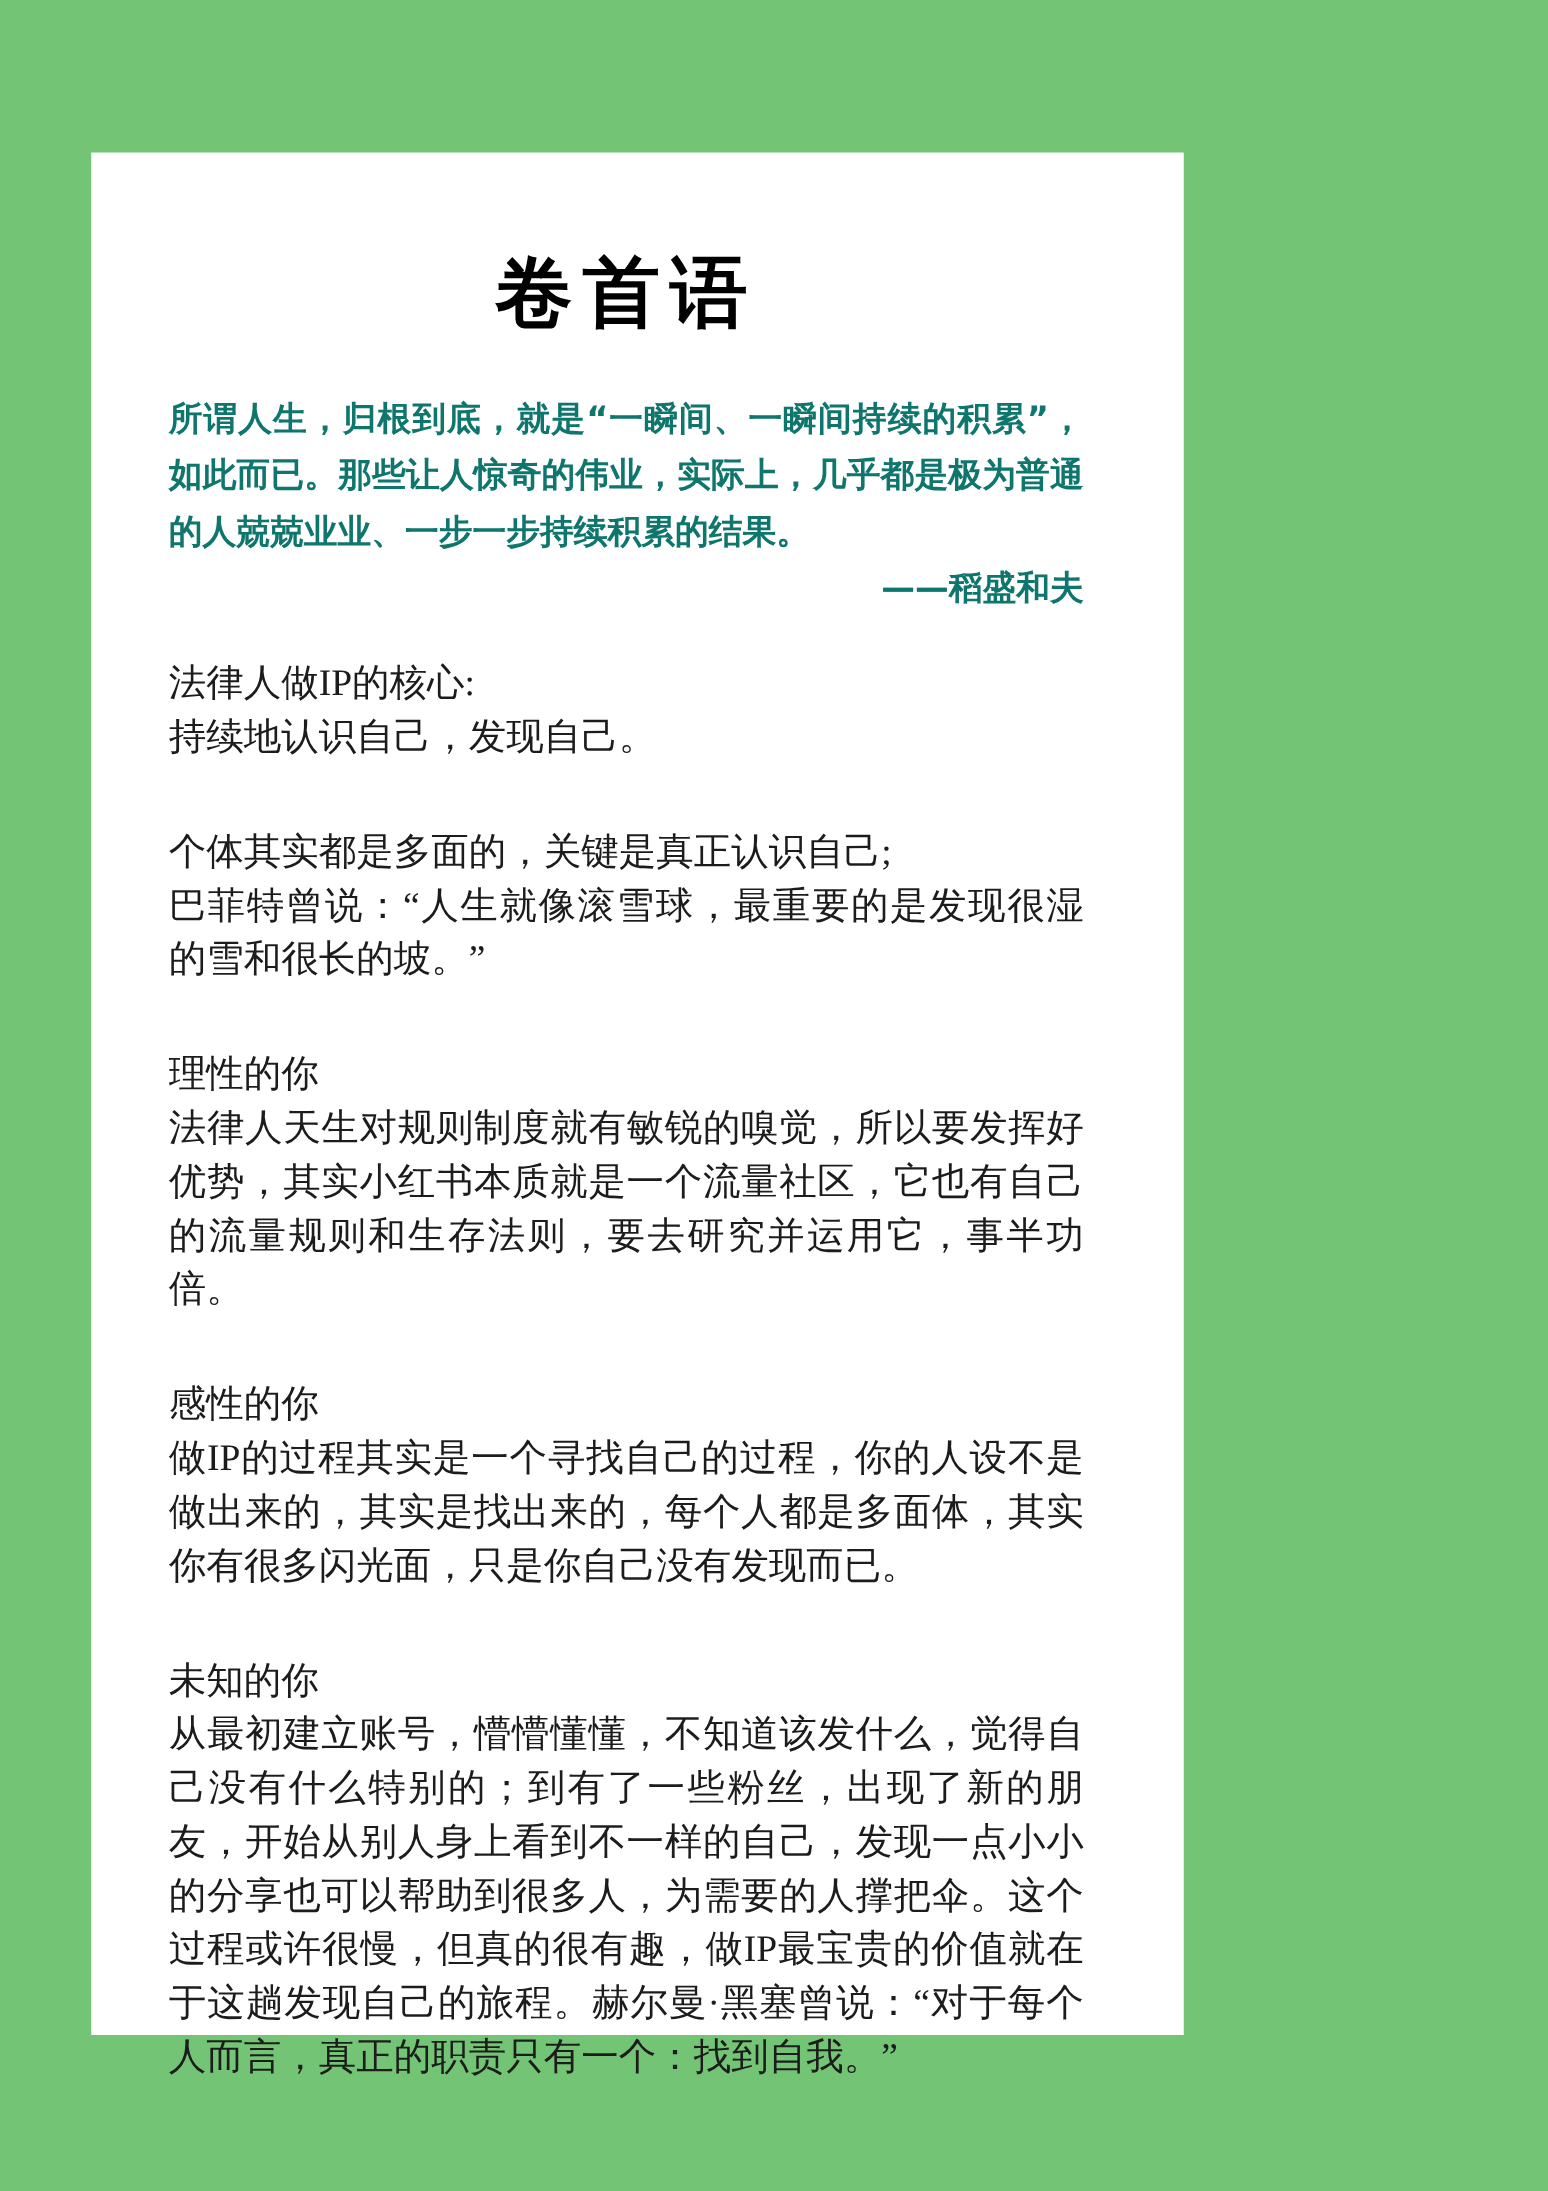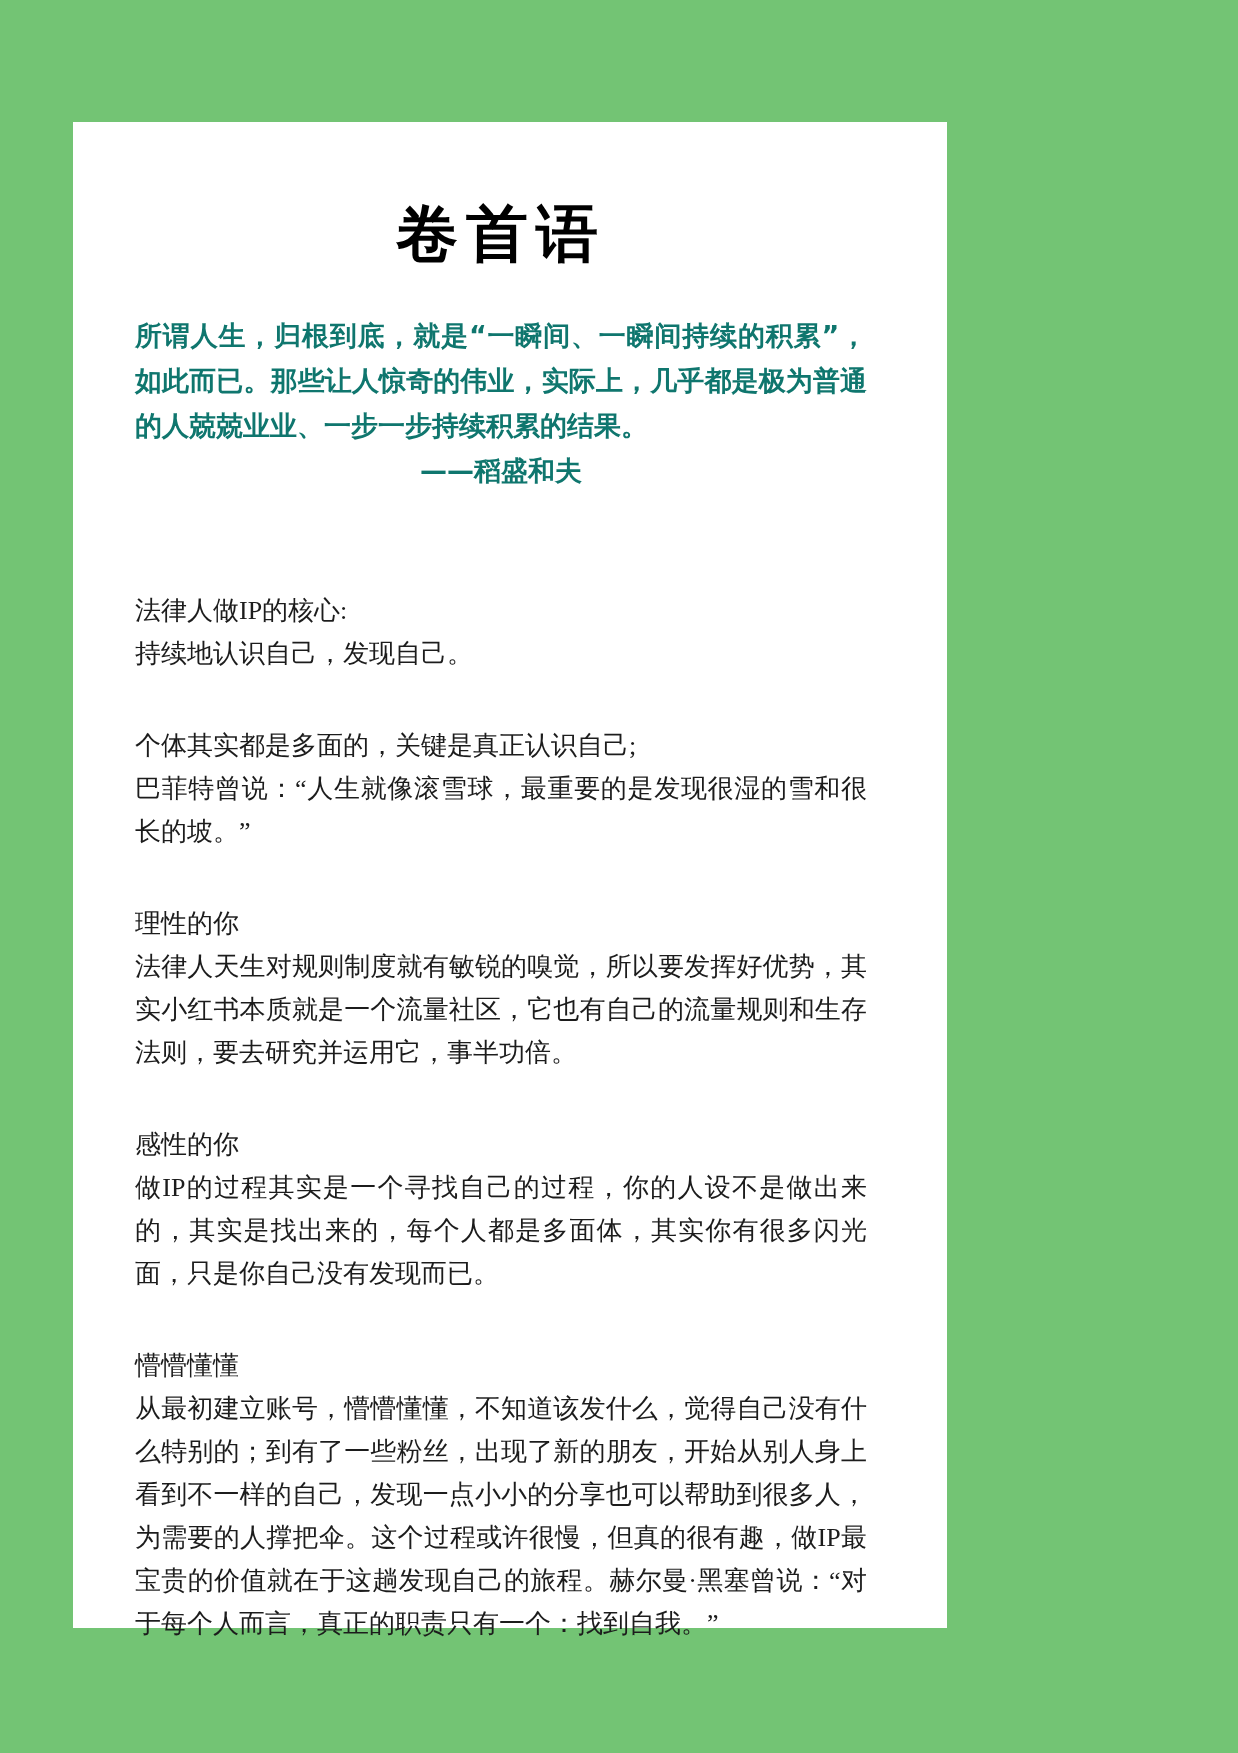--- a/index.html
+++ b/index.html
@@ -30,25 +30,25 @@
   .quote-block {
     margin-top: 44px;
     font-family: "DejaVu Sans", "Liberation Sans", sans-serif;
     font-weight: 900;
     font-size: 27px;
     line-height: 45px;
     color: #f7a30b;
     text-align: justify;
   }
   .quote-attribution {
-    text-align: center;
+    text-align: right;
   }
   .body-paragraphs {
-    margin-top: 96px;
-    font-size: 26px;
+    margin-top: 32px;
+    font-size: 30px;
     line-height: 43px;
     color: #1c1c1c;
     text-align: justify;
     font-family: Liberation Serif, serif;
   }
   .paragraph { margin-bottom: 49px; }
 </style>
 </head>
 <body style="background-color: rgb(115, 196, 116);">
 
@@ -71,18 +71,18 @@
       </div>
       <div class="paragraph">
         <div>理性的你</div>
         <div>法律人天生对规则制度就有敏锐的嗅觉，所以要发挥好优势，其实小红书本质就是一个流量社区，它也有自己的流量规则和生存法则，要去研究并运用它，事半功倍。</div>
       </div>
       <div class="paragraph">
         <div>感性的你</div>
         <div>做IP的过程其实是一个寻找自己的过程，你的人设不是做出来的，其实是找出来的，每个人都是多面体，其实你有很多闪光面，只是你自己没有发现而已。</div>
       </div>
       <div class="paragraph">
-        <div>懵懵懂懂</div>
+        <div>未知的你</div>
         <div>从最初建立账号，懵懵懂懂，不知道该发什么，觉得自己没有什么特别的；到有了一些粉丝，出现了新的朋友，开始从别人身上看到不一样的自己，发现一点小小的分享也可以帮助到很多人，为需要的人撑把伞。这个过程或许很慢，但真的很有趣，做IP最宝贵的价值就在于这趟发现自己的旅程。赫尔曼·黑塞曾说：“对于每个人而言，真正的职责只有一个：找到自我。”</div>
       </div>
     </div>
 
 </div>
 
 </body></html>

